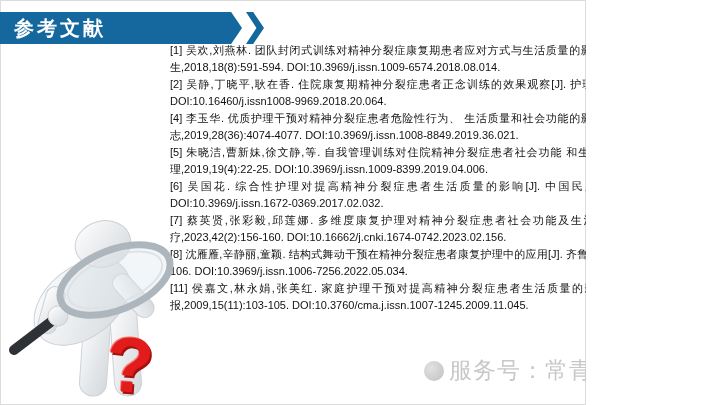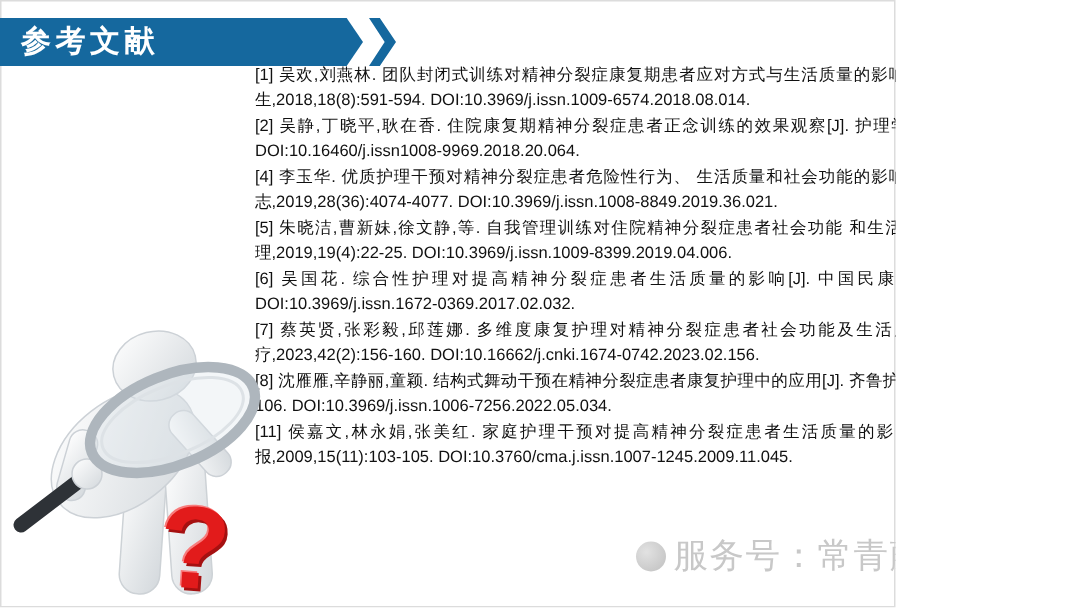--- a/index.html
+++ b/index.html
@@ -11,21 +11,20 @@
     background: #ffffff;
     font-family: "Liberation Sans", "DejaVu Sans", sans-serif;
   }
   .slide {
     position: relative;
     width: 586px;
     height: 405px;
     background: #ffffff;
     box-shadow: inset 0 0 0 1px #dcdcdc;
     overflow: hidden;
-    padding-left: 11px;
   }
   
   .banner {
     position: absolute;
     left: 0;
     top: 12px;
     width: 242px;
     height: 32px;
     background: #15689E;
     clip-path: polygon(0 0, 95.5% 0, 100% 50%, 95.5% 100%, 0 100%);

